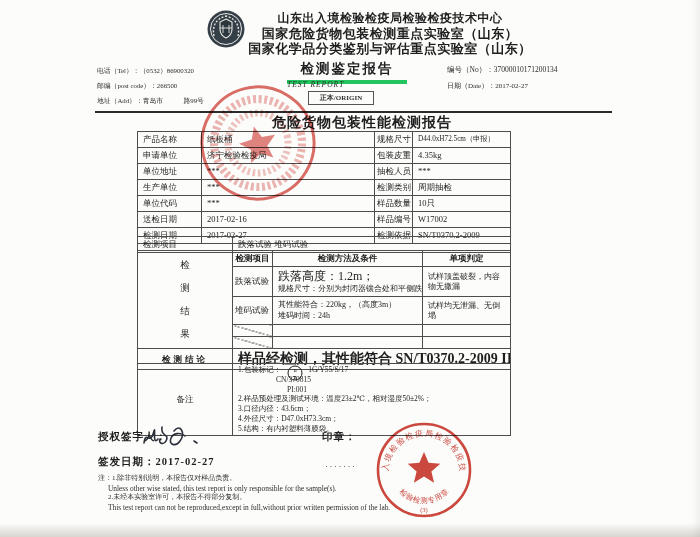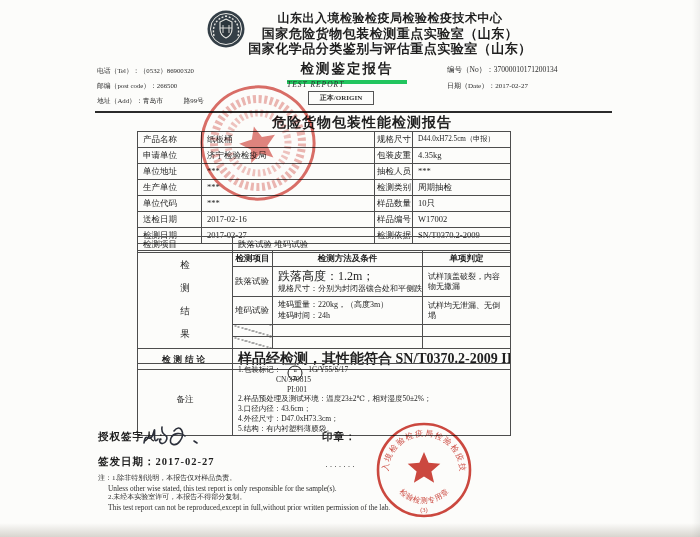--- a/index.html
+++ b/index.html
@@ -199,21 +199,21 @@
       <td class="itemcell">跌落试验</td>
       <td>
         <div style="font-size:12px">跌落高度：1.2m；</div>
         <div style="font-size:8px">规格尺寸：分别为封闭器镶合处和平侧跌</div>
       </td>
       <td class="wrap" style="font-size:8px">试样顶盖破裂，内容物无撒漏</td>
     </tr>
     <tr style="height:28px">
       <td class="itemcell">堆码试验</td>
       <td>
-        <div style="font-size:8px">堆码重量：220kg，（高度3m）</div>
+        <div style="font-size:8px">其性能符合：220kg，（高度3m）</div>
         <div style="font-size:8px">堆码时间：24h</div>
       </td>
       <td class="wrap" style="font-size:8px">试样均无泄漏、无倒塌</td>
     </tr>
     <tr style="height:12px">
       <td class="diag"></td>
       <td></td>
       <td></td>
     </tr>
     <tr style="height:12px">

